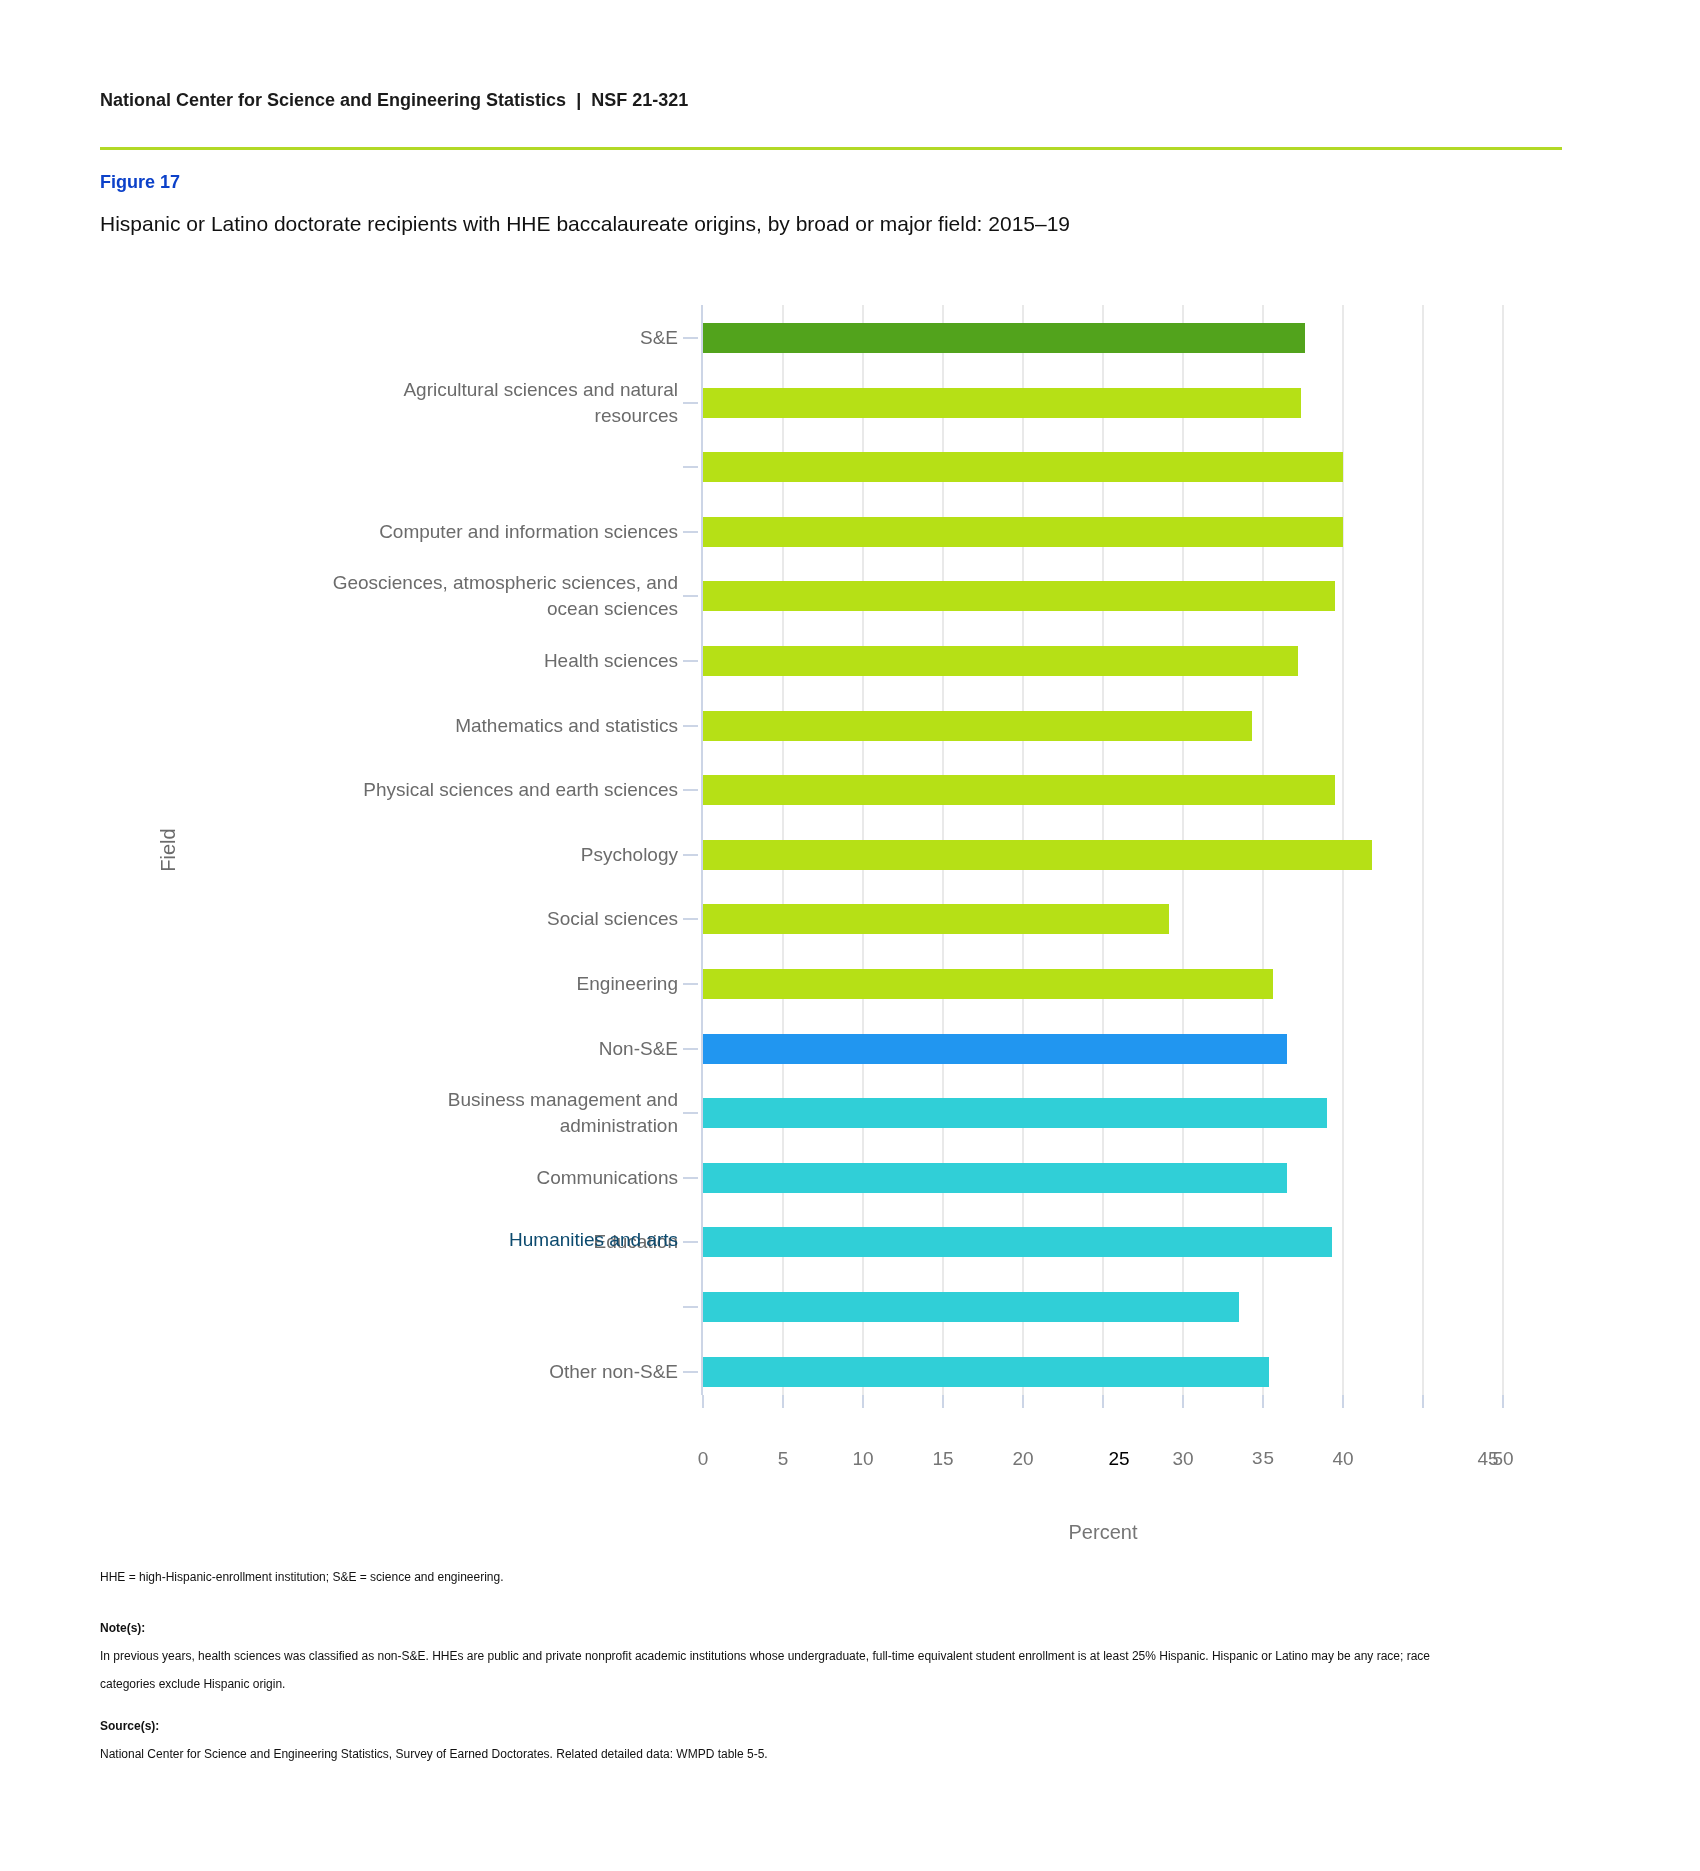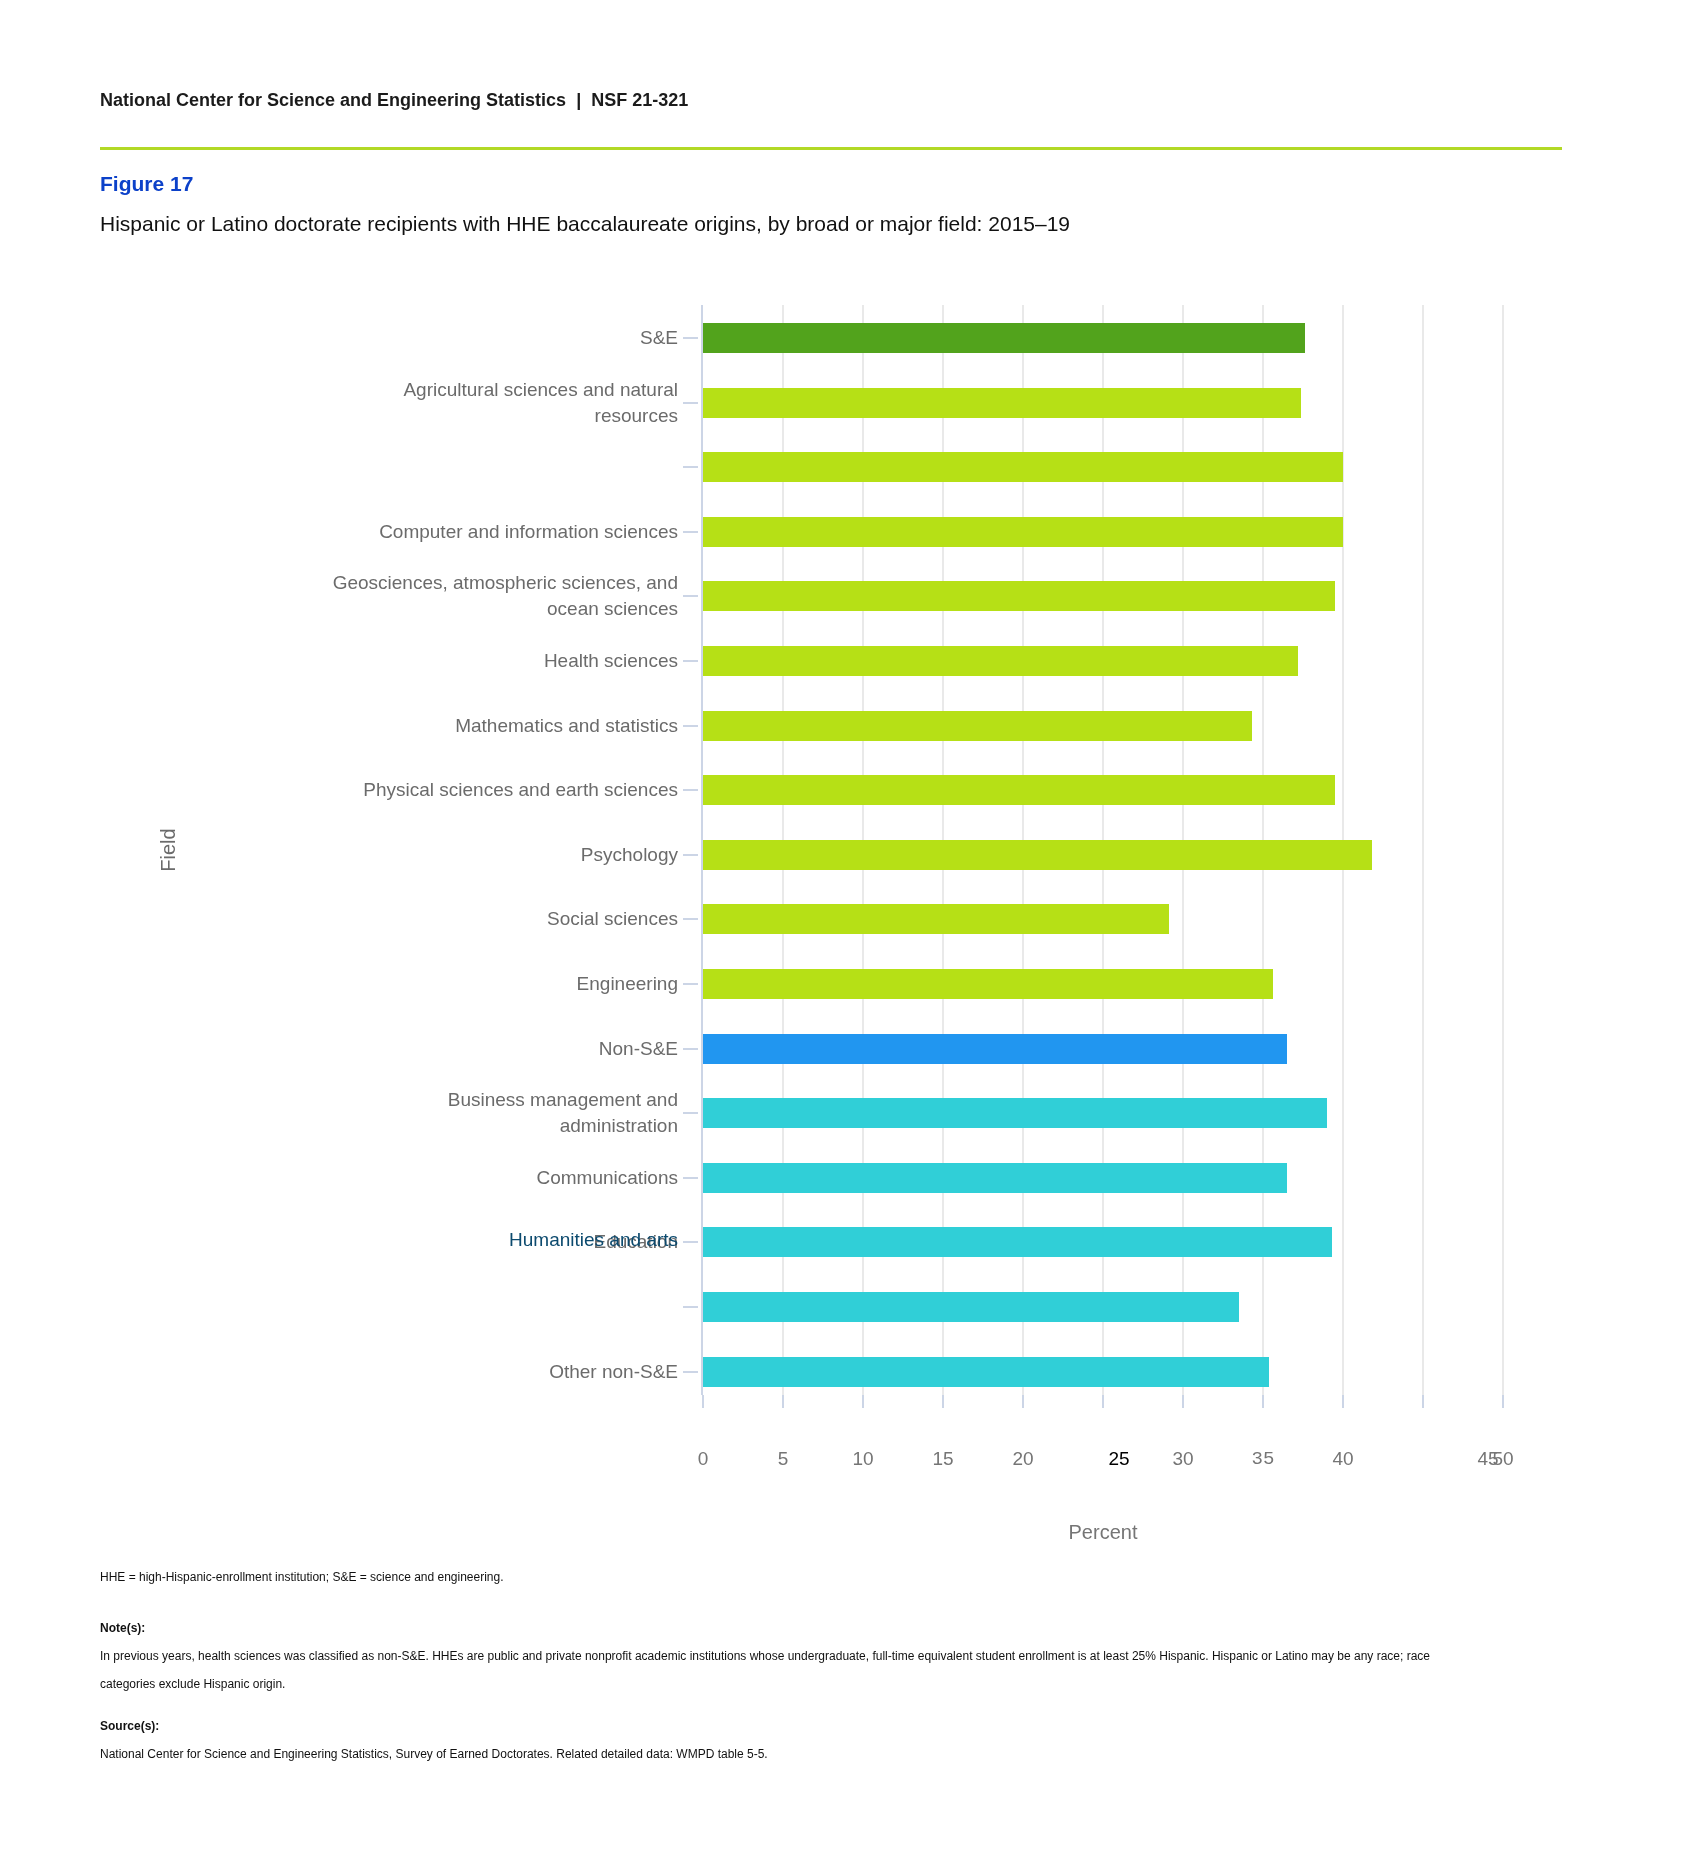--- a/index.html
+++ b/index.html
@@ -1,21 +1,21 @@
 <!DOCTYPE html>
 <html><head>
 <meta charset="utf-8">
 <style>
   html,body{margin:0;padding:0;background:#ffffff;}
   .page{position:relative;width:1562px;height:1871px;background:#ffffff;
         font-family:"Liberation Sans",sans-serif;overflow:hidden;}
   .header{position:absolute;left:100px;top:90px;font-size:18px;font-weight:bold;color:#1b1b1b;}
   .header .sep{margin:0 10px;font-weight:bold;}
   .rule{position:absolute;left:100px;top:147px;width:1500px;height:3px;}
-  .fig-label{position:absolute;left:100px;top:172px;font-size:21px;font-weight:bold;}
+  .fig-label{position:absolute;left:100px;top:172px;font-size:18px;font-weight:bold;}
   .fig-title{position:absolute;left:100px;top:212px;font-size:21px;font-weight:normal;color:#111111;}
   .chart{position:absolute;left:0;top:0;width:1700px;height:1550px;}
   .gridline{position:absolute;width:2px;}
   .y-axis-line{position:absolute;width:2px;}
   .xtick-dash{position:absolute;top:1395px;height:13px;width:2px;}
   .xtick-label{position:absolute;top:1448px;width:60px;text-align:center;font-size:19px;}
   .xaxis-title{position:absolute;left:1023px;top:1521px;width:160px;text-align:center;font-size:20px;}
   .yaxis-title{position:absolute;left:92px;top:835px;width:160px;height:30px;text-align:center;
                font-size:20px;transform:rotate(-90deg);}
   .cat-label{position:absolute;left:318px;width:360px;height:84px;display:flex;align-items:center;

